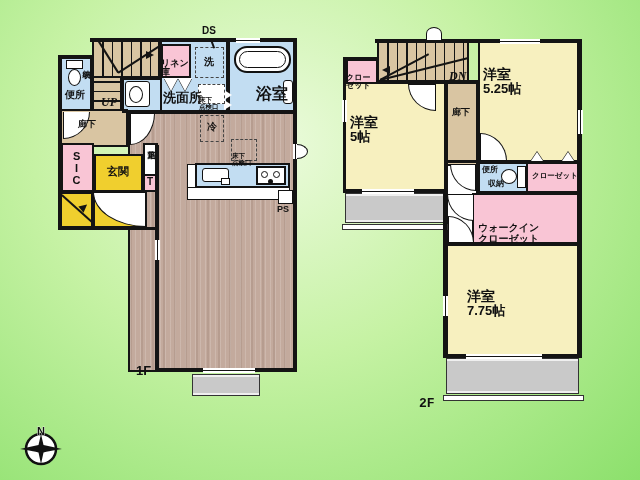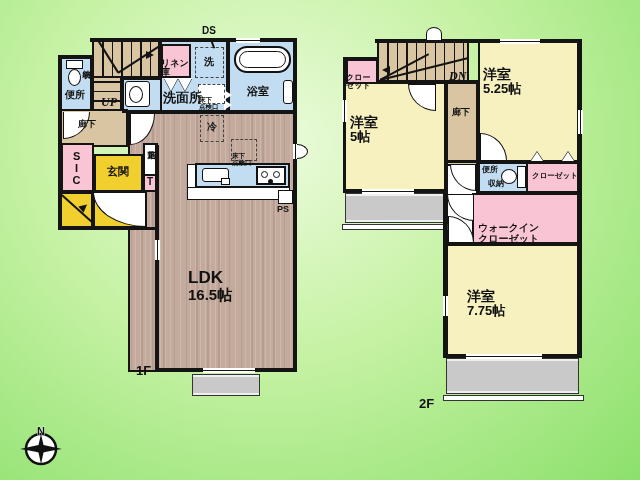--- a/index.html
+++ b/index.html
@@ -111,42 +111,38 @@
   <div class="dash" style="left:198px;top:84px;width:27px;height:20px;background:#fff;"></div>
   <div class="dash" style="left:231px;top:139px;width:26px;height:22px;"></div>
   <div class="line" style="left:211px;top:38px;width:10px;transform:rotate(70deg);"></div>
 
   <div class="lbl" style="left:202px;top:26px;font-size:10px;">DS</div>
   <div class="lbl ctr" style="left:161px;top:48px;width:30px;font-size:9px;">
     <span>リネン</span><br>
     <span>庫</span>
   </div>
   <div class="lbl" style="left:204px;top:57px;font-size:10px;">洗</div>
-  <div class="lbl" style="left:247px;top:86px;font-size:11px;">浴室</div>
+  <div class="lbl" style="left:256px;top:86px;font-size:16px;">浴室</div>
   <div class="lbl" style="left:163px;top:91px;font-size:13px;">洗面所</div>
   <div class="lbl ctr" style="left:199px;top:86px;width:25px;font-size:6.5px;">
     <span>床下</span><br>
     <span>点検口</span>
   </div>
   <div class="lbl vt" style="left:81px;top:64px;font-size:8px;">収納</div>
   <div class="lbl" style="left:65px;top:90px;font-size:10px;">便所</div>
   <div class="lbl it" style="left:101px;top:96px;font-size:12px;">UP</div>
   <div class="lbl" style="left:78px;top:120px;font-size:9px;">廊下</div>
   <div class="lbl vt" style="left:70px;top:150px;font-size:11px;">SIC</div>
   <div class="lbl" style="left:107px;top:166px;font-size:11px;">玄関</div>
   <div class="lbl vt" style="left:146px;top:145px;font-size:8px;">下足箱</div>
   <div class="lbl" style="left:147px;top:177px;font-size:10px;">T</div>
   <div class="lbl" style="left:207px;top:122px;font-size:10px;">冷</div>
   <div class="lbl ctr" style="left:232px;top:142px;width:25px;font-size:6.5px;">
     <span>床下</span><br>
     <span>点検口</span>
-  </div>
-  <div class="lbl ctr" style="left:188px;top:258px;width:80px;">
-    <div style="font-size:17px;">LDK</div>
-    <div style="font-size:15px;">16.5帖</div>
   </div>
   <div class="lbl" style="left:277px;top:205px;font-size:9px;">PS</div>
   <div class="lbl" style="left:136px;top:364px;font-size:13px;">1F</div>
 
   <div class="line" style="left:62px;top:194px;width:42px;transform:rotate(42deg);"></div>
   <div class="tri" style="left:80px;top:203px;border-top:4px solid transparent;border-bottom:4px solid transparent;border-left:8px solid #141414;transform:rotate(-40deg);"></div>
 
   <div class="r room tan treads-v" style="left:377px;top:41px;width:92px;height:41px;"></div>
   <div class="r room pink" style="left:346px;top:59px;width:32px;height:26px;"></div>
   <div class="r room tatami" style="left:344px;top:82px;width:102px;height:110px;"></div>
@@ -214,21 +210,21 @@
   <div class="lbl" style="left:488px;top:180px;font-size:8px;">収納</div>
   <div class="lbl" style="left:532px;top:172px;font-size:7.5px;">クローゼット</div>
   <div class="lbl ctr" style="left:478px;top:212px;width:95px;font-size:10px;">
     <span>ウォークイン</span><br>
     <span>クローゼット</span>
   </div>
   <div class="lbl ctr" style="left:467px;top:278px;width:90px;">
     <div style="font-size:14px;">洋室</div>
     <div style="font-size:13px;">7.75帖</div>
   </div>
-  <div class="lbl" style="left:419px;top:397px;font-size:13px;">2F</div>
+  <div class="lbl" style="left:419px;top:397px;font-size:13px;font-family:Liberation Mono, monospace;">2F</div>
 
 
   <svg width="46" height="46" viewBox="0 0 46 46" style="position:absolute;left:18px;top:424px;">
     <circle cx="23" cy="25" r="15" fill="#fff" stroke="#111" stroke-width="2.5"></circle>
     <path d="M23 10 L25.5 21 L44 25 Q30 27 25.5 28.5 L23 40 L20.5 28.5 Q16 27 2 25 L20.5 21 Z" fill="#111"></path>
     <text x="23" y="11" text-anchor="middle" font-size="11" font-weight="bold" fill="#111" stroke="#fff" stroke-width="0.6" paint-order="stroke">N</text>
   </svg>
 
 </div>
 

